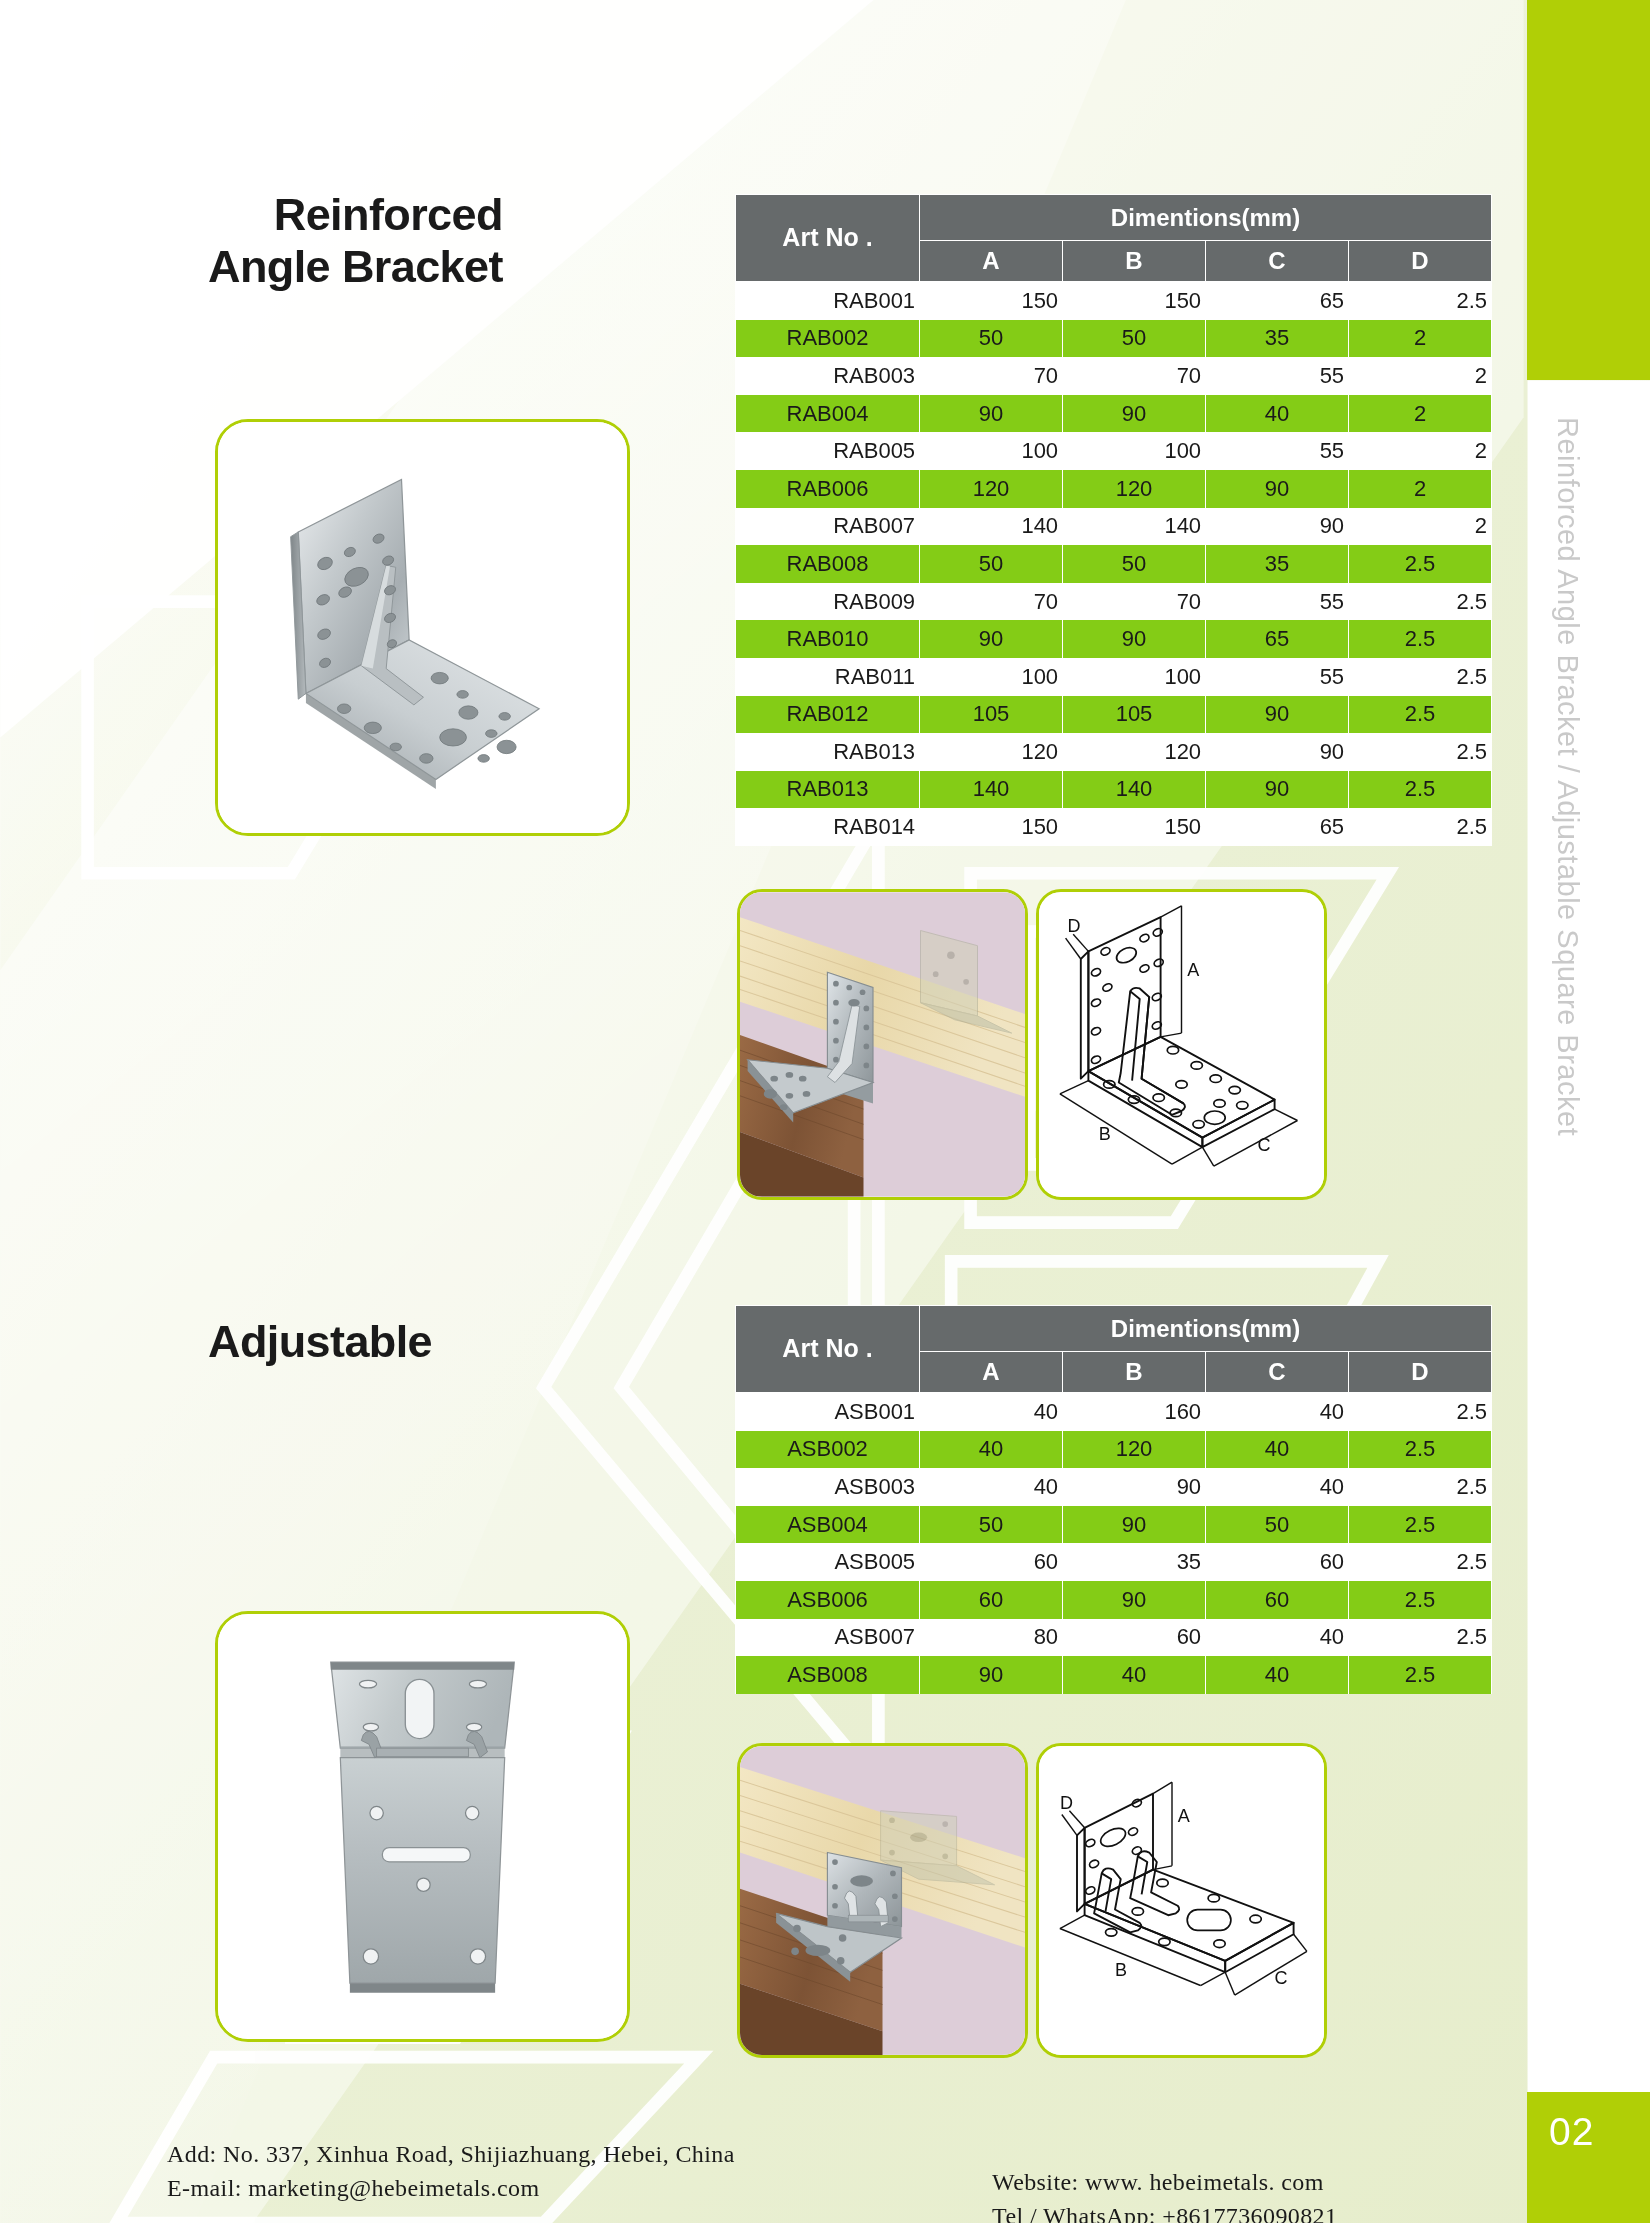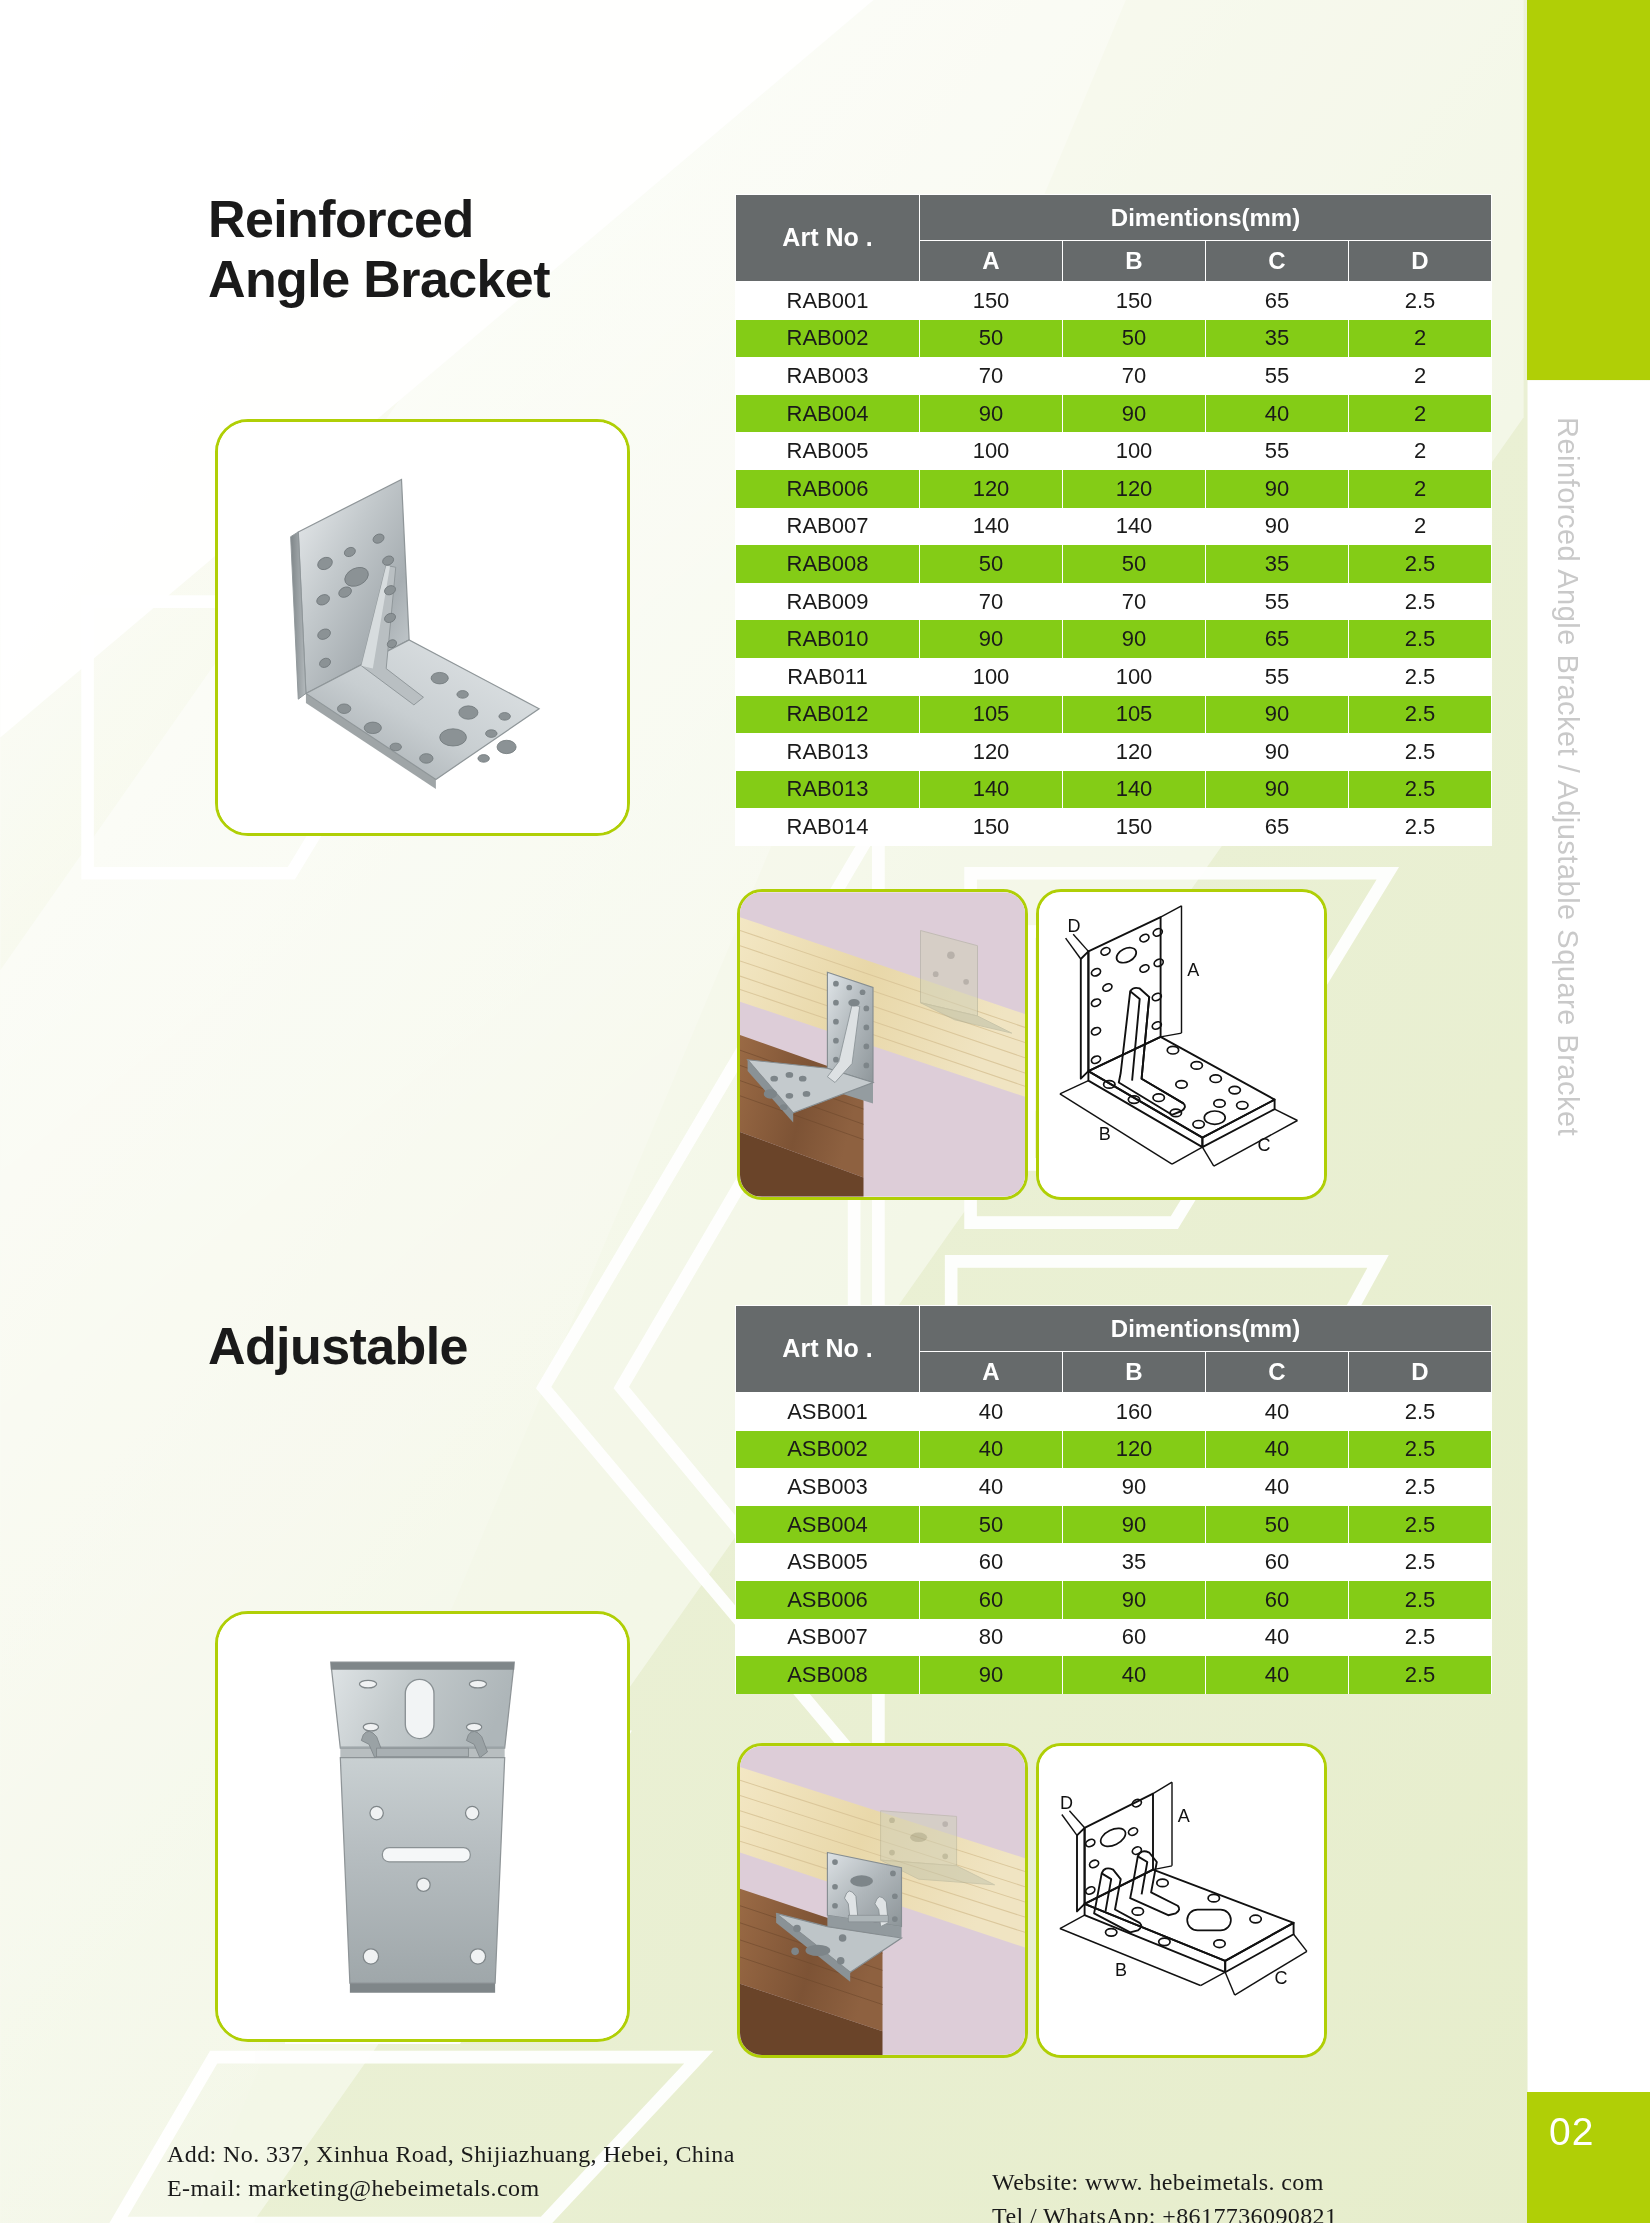--- a/index.html
+++ b/index.html
@@ -44,22 +44,22 @@
     font-size:29px;
     letter-spacing:0.5px;
     writing-mode:vertical-rl;
     white-space:nowrap;
     text-align:left;
   }
 
   
   .heading {
     position:absolute;
-    font-size:52px; font-weight:bold; color:#1a1a1a;
-    line-height:1.16; letter-spacing:-0.6px;
+    font-size:45px; font-weight:bold; color:#1a1a1a;
+    line-height:1.16; letter-spacing:-0.6px;text-align:right;
   }
   #h1 { left:208px; top:189px; }
   #h2 { left:208px; top:1316px; }
 
   
   .card {
     position:absolute;
     background:#ffffff;
     border:3.9px solid #b0cf06;
     border-radius:33px;
@@ -102,21 +102,21 @@
   .spec-table thead th.dim-sub { font-size:24px; padding:5.8px 3.9px; }
 
   .spec-table tbody td {
     text-align:center;
     padding:5.8px 3.9px;
     border-left:1px solid #ffffff;
     border-right:1px solid #ffffff;
     font-size:22px;
     height:37px;
   }
-  .spec-table tbody tr.odd  td { background:#ffffff; }
+  .spec-table tbody tr.odd  td { background:#ffffff;text-align:right; }
   .spec-table tbody tr.even td { background:#84cc16; }
 
   
   .footer {
     position:absolute;
     left:0; top:2131px; width:1527px; height:92px;
     font-family:"Liberation Serif", serif;
     font-size:24px; color:#1a1a1a;
     line-height:1.42;
   }

